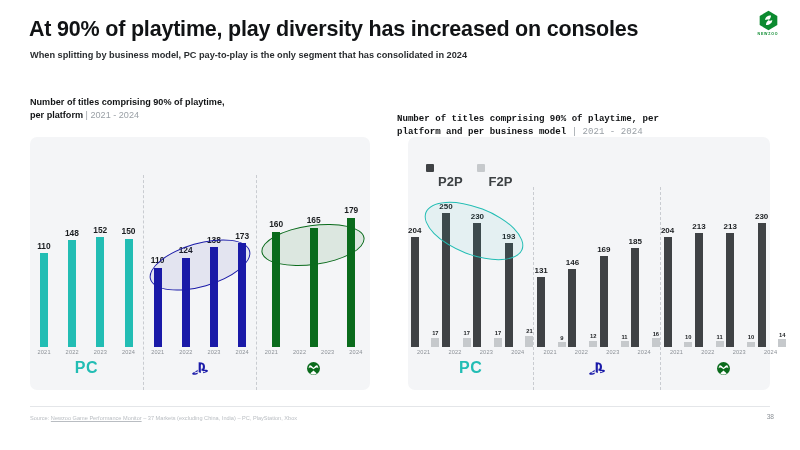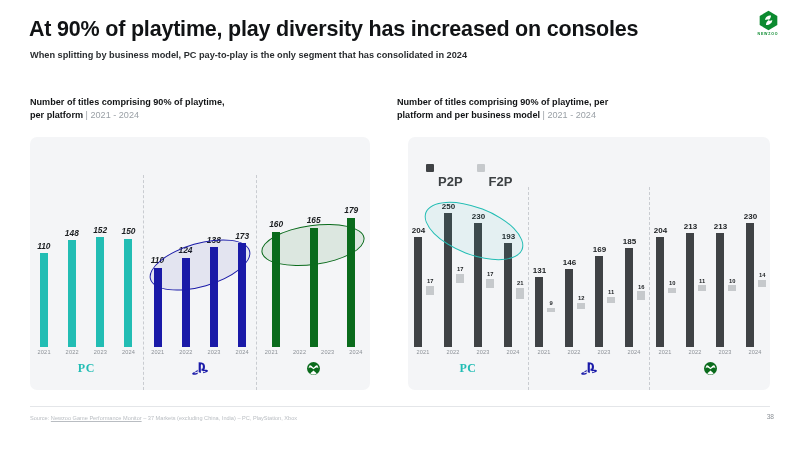--- a/index.html
+++ b/index.html
@@ -29,21 +29,21 @@
   .logo-mark { width: 21px; height: 21px; display: block; }
   .logo-text {
     font-size: 3.6px; font-weight: bold; color: #0b8a2f;
     letter-spacing: 0.8px; margin-top: 1px;
   }
 
   
   .cap { position: absolute; font-size: 9.1px; line-height: 13px; color: #111315; font-weight: bold; }
   .cap .yrs { color: #9aa0a6; font-weight: normal; }
   #cap-left { left: 30px; top: 96px; }
-  #cap-right { left: 397px; top: 96px; }
+  #cap-right { left: 397px; top: 112px; font-family: Liberation Mono, monospace; }
 
   
   .panel {
     position: absolute;
     background: #f4f5f7;
     border-radius: 7px;
   }
   #panel-left  { left: 30px;  top: 137px; width: 340px; height: 253px; }
   #panel-right { left: 408px; top: 137px; width: 362px; height: 253px; }
 
@@ -74,36 +74,36 @@
   }
   .yearrow {
     display: flex; justify-content: space-around;
     padding-top: 2px;
   }
   .yearlbl { font-size: 5.6px; color: #8b9096; letter-spacing: .2px; }
   .platrow { display: flex; justify-content: center; align-items: center; }
 
   
   .cell { position: relative; display: flex; flex-direction: column; align-items: center; justify-content: flex-end; }
-  .val { font-size: 8.4px; font-weight: bold; color: #1b1e21; margin-bottom: 2.5px; font-style: italic; }
+  .val { font-size: 8.4px; font-weight: bold; color: #1b1e21; margin-bottom: 2.5px; }
   .bar { width: 8px; }
 
   
-  .cell2 { position: relative; display: flex; align-items: center; gap: 1px; }
+  .cell2 { position: relative; display: flex; align-items: flex-end; gap: 10px; }
   .stackcol { display: flex; flex-direction: column; align-items: center; justify-content: flex-end; }
   .val2 { font-size: 8px; font-weight: bold; color: #1b1e21; margin-bottom: 2px; white-space: nowrap; }
   .val2.small { font-size: 5.8px; margin-bottom: 1.5px; }
   .bar2 { width: 8px; }
   .bar2.f2p { width: 8px; }
 
   
   .ell { position: absolute; border-radius: 50%; pointer-events: none; }
 
   
-  .pc-text { font-size: 12px; font-weight: bold; letter-spacing: .5px; font-family: Liberation Serif, serif; }
+  .pc-text { font-size: 16px; font-weight: bold; letter-spacing: .5px; }
   .plat-svg { display: block; }
 
   
   .divider { position: absolute; left: 30px; top: 406px; width: 740px; height: 1px; background: #e4e6e9; }
   .source { position: absolute; left: 30px; top: 415px; font-size: 5.6px; color: #b9bdc2; }
   .source u { text-decoration: underline; }
   .pageno { position: absolute; right: 26px; top: 413px; font-size: 6.6px; color: #8b9096; }
 </style>
 </head>
 <body>

